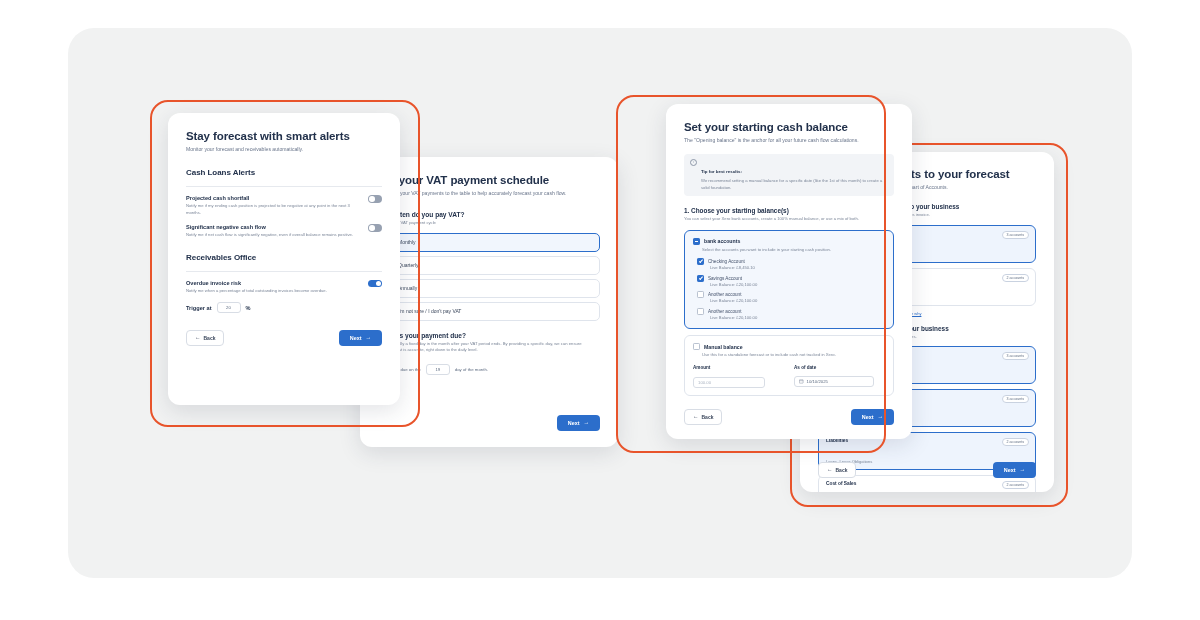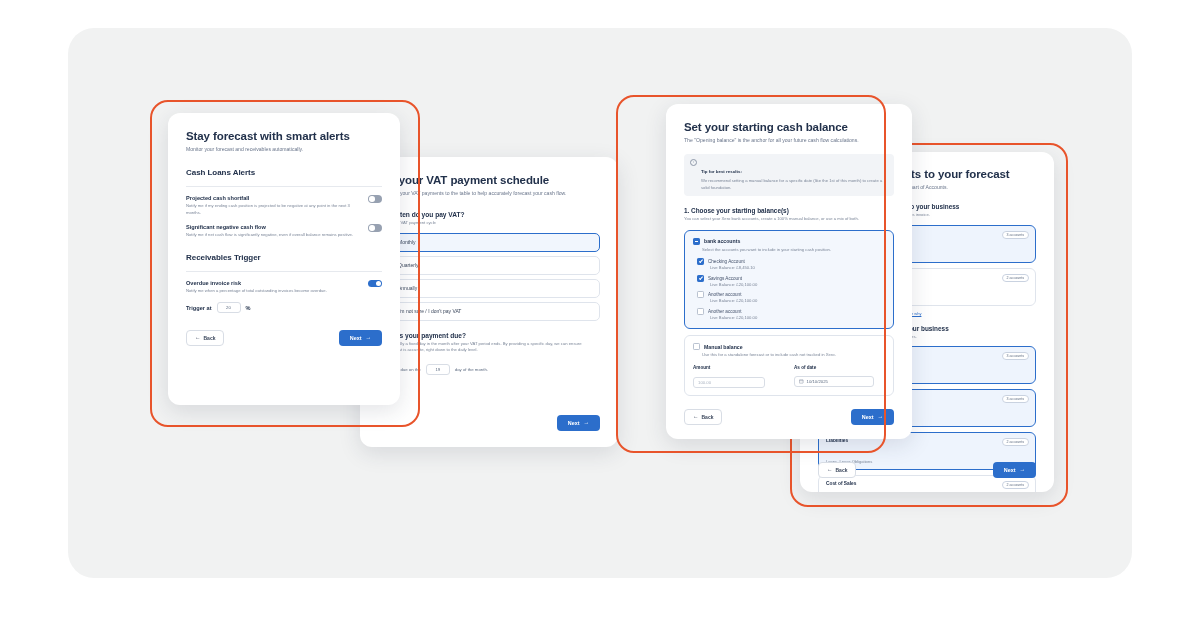--- a/index.html
+++ b/index.html
@@ -338,21 +338,21 @@
       <div style="display:flex;justify-content:space-between;align-items:flex-start;gap:10px;margin-top:8px;">
         <div style="flex:1;">
           <div class="h3">Significant negative cash flow</div>
           <div class="desc">Notify me if net cash flow is significantly negative, even if overall balance remains positive.</div>
         </div>
         <span class="tg off">
             <span class="knob"></span>
           </span>
       </div>
 
-      <div class="h2" style="margin-top:14px;">Receivables Trigger</div>
+      <div class="h2" style="margin-top:14px;">Receivables Office</div>
       <div class="hr" style="margin-top:9px;"></div>
 
       <div style="display:flex;justify-content:space-between;align-items:flex-start;gap:10px;margin-top:8px;">
         <div style="flex:1;">
           <div class="h3">Overdue invoice risk</div>
           <div class="desc">Notify me when a percentage of total outstanding invoices become overdue.</div>
         </div>
         <span class="tg on">
             <span class="knob"></span>
           </span>

